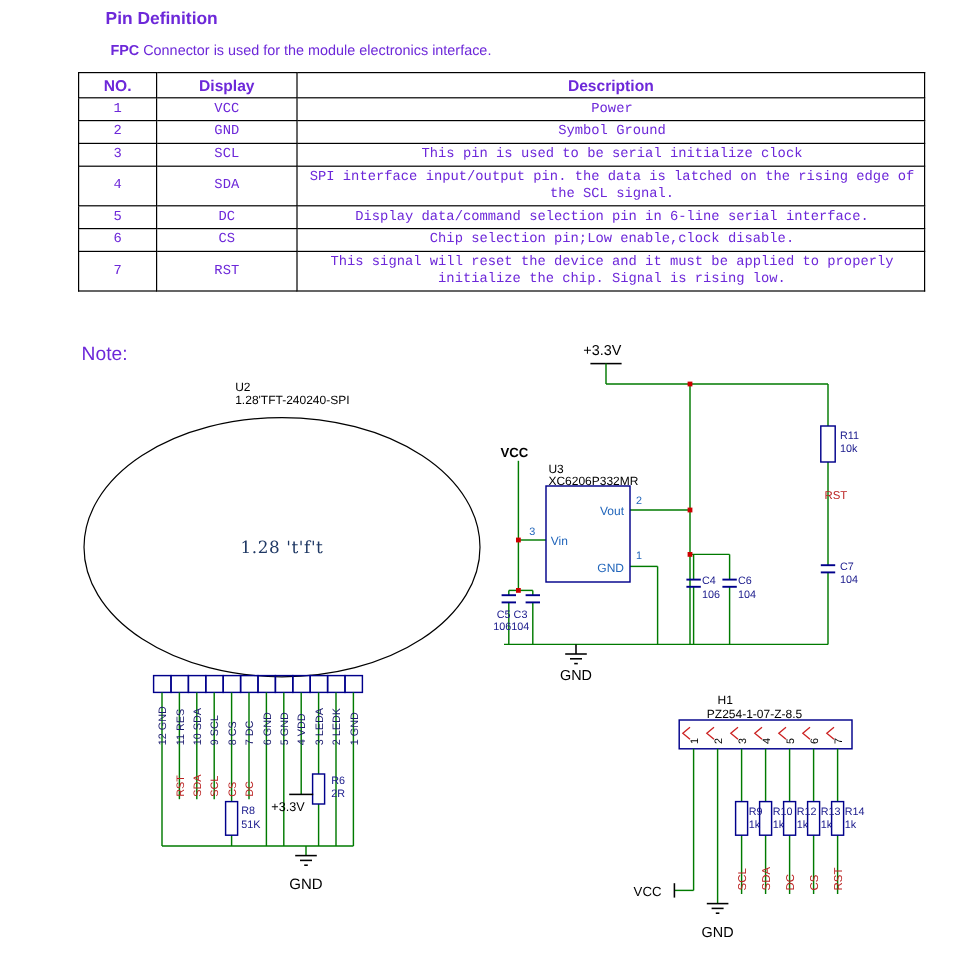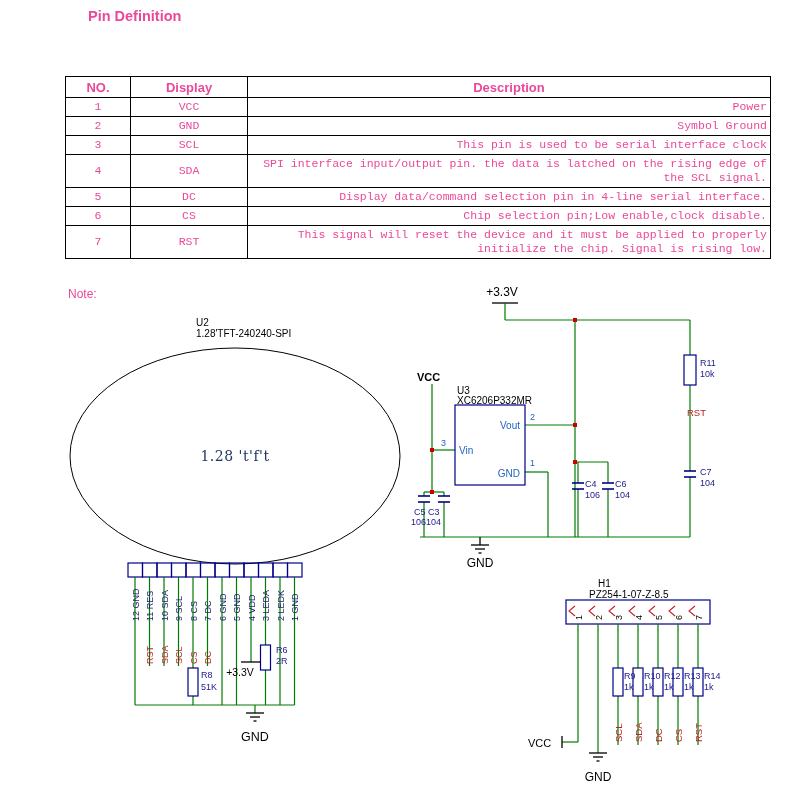--- a/index.html
+++ b/index.html
@@ -1,27 +1,27 @@
 <!DOCTYPE html>
 <html><head>
 <meta charset="utf-8">
 <style>
   html,body{margin:0;padding:0;background:#fff;}
   .page{position:relative;width:800px;height:800px;background:#fff;overflow:hidden;
-        font-family:"Liberation Sans",sans-serif;color:#ec4899;}
+        font-family:"Liberation Sans",sans-serif;color:#6d28d9;}
   .title{position:absolute;left:88px;top:8px;font-size:14.5px;font-weight:bold;}
   .intro{position:absolute;left:92px;top:35px;font-size:12px;}
   .intro b{font-weight:bold;}
-  .note{position:absolute;left:68px;top:287px;font-size:12px;}
-  table.pin-table{position:absolute;left:65px;top:76px;width:705px;border-collapse:collapse;table-layout:fixed;border-radius:20px;}
+  .note{position:absolute;left:68px;top:287px;font-size:16px;}
+  table.pin-table{position:absolute;left:65px;top:60px;width:705px;border-collapse:collapse;table-layout:fixed;border-radius:20px;}
   .pin-table th,.pin-table td{border:1px solid #000;vertical-align:middle;}
   .pin-table th{font:bold 13px "Liberation Sans",sans-serif;height:20px;text-align:center;padding:0;}
   .pin-table td{font:11.5px/14px "Liberation Mono",monospace;padding:2px 3px;}
   .c-no,.c-sym{text-align:center;}
-  .c-desc{text-align:right;padding-left:5px !important;}
+  .c-desc{text-align:center;padding-left:5px !important;}
   svg{position:absolute;left:0;top:0;}
   svg text{font-family:"Liberation Sans",sans-serif;fill:#000;}
   .wire line{stroke:#007a00;stroke-width:1.2;}
   .part{stroke:#00008b;stroke-width:1.2;fill:none;}
   .plate line{stroke:#00008b;stroke-width:1.6;}
   .blk line{stroke:#000;stroke-width:1.3;}
   .chev path{stroke:#cc2222;stroke-width:1.1;fill:none;}
   .ref{fill:#1a1a8c;}
   .net{fill:#bb2222;}
   .pinno{fill:#2266bb;}
@@ -32,20 +32,21 @@
   .bold{font-weight:bold;}
   .screen{fill:#1f3864;font-family:"DejaVu Serif",serif;font-size:14px;letter-spacing:0.5px;}
   .outline{stroke:#000;stroke-width:1;fill:none;}
 </style>
 </head>
 <body>
 
 <div class="page">
 
   <div class="title">Pin Definition</div>
+  <div class="intro"><b>FPC</b><span> Connector is used for the module electronics interface.</span></div>
 
   <table class="pin-table">
     <colgroup>
         <col style="width:65px">
         <col style="width:117px">
         <col style="width:523px">
       </colgroup>
     <thead>
       <tr>
         <th>NO.</th>
@@ -60,31 +61,31 @@
           <td class="c-desc">Power</td>
         </tr>
       <tr>
           <td class="c-no">2</td>
           <td class="c-sym">GND</td>
           <td class="c-desc">Symbol Ground</td>
         </tr>
       <tr>
           <td class="c-no">3</td>
           <td class="c-sym">SCL</td>
-          <td class="c-desc">This pin is used to be serial interface clock</td>
+          <td class="c-desc">This pin is used to be serial initialize clock</td>
         </tr>
       <tr>
           <td class="c-no">4</td>
           <td class="c-sym">SDA</td>
           <td class="c-desc">SPI interface input/output pin. the data is latched on the rising edge of the SCL signal.</td>
         </tr>
       <tr>
           <td class="c-no">5</td>
           <td class="c-sym">DC</td>
-          <td class="c-desc">Display data/command selection pin in 4-line serial interface.</td>
+          <td class="c-desc">Display data/command selection pin in 6-line serial interface.</td>
         </tr>
       <tr>
           <td class="c-no">6</td>
           <td class="c-sym">CS</td>
           <td class="c-desc">Chip selection pin;Low enable,clock disable.</td>
         </tr>
       <tr>
           <td class="c-no">7</td>
           <td class="c-sym">RST</td>
           <td class="c-desc">This signal will reset the device and it must be applied to properly initialize the chip. Signal is rising low.</td>

